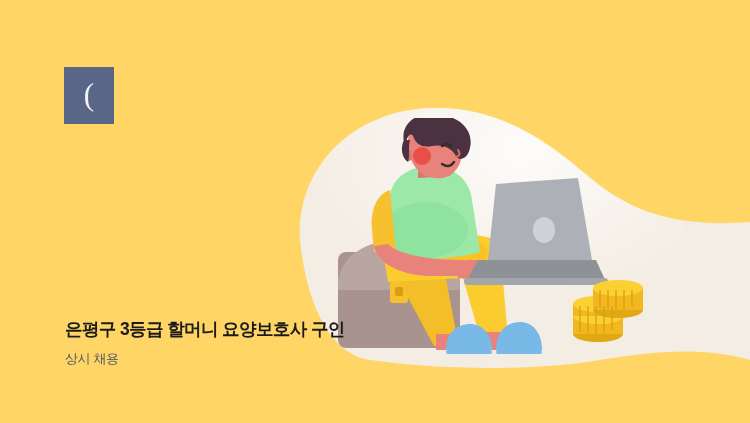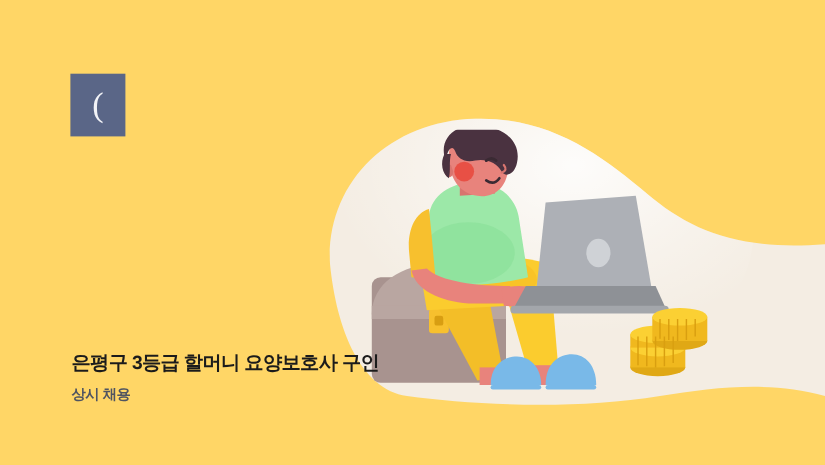--- a/index.html
+++ b/index.html
@@ -62,21 +62,21 @@
     font-weight:bold;
     color:#1B1B1B;
     letter-spacing:-0.6px;
     white-space:nowrap;
     line-height:1.2;
     text-align:right;
   }
   #hiring-status {
     margin-top:11px;
     font-size:13px;
-    font-weight:bold;
+    font-weight:normal;
     color:#4F5461;
     letter-spacing:-0.4px;
     white-space:nowrap;
     line-height:1.2;
   }
 
   
   #illustration {
     position:absolute;
     left:330px; top:118px;

